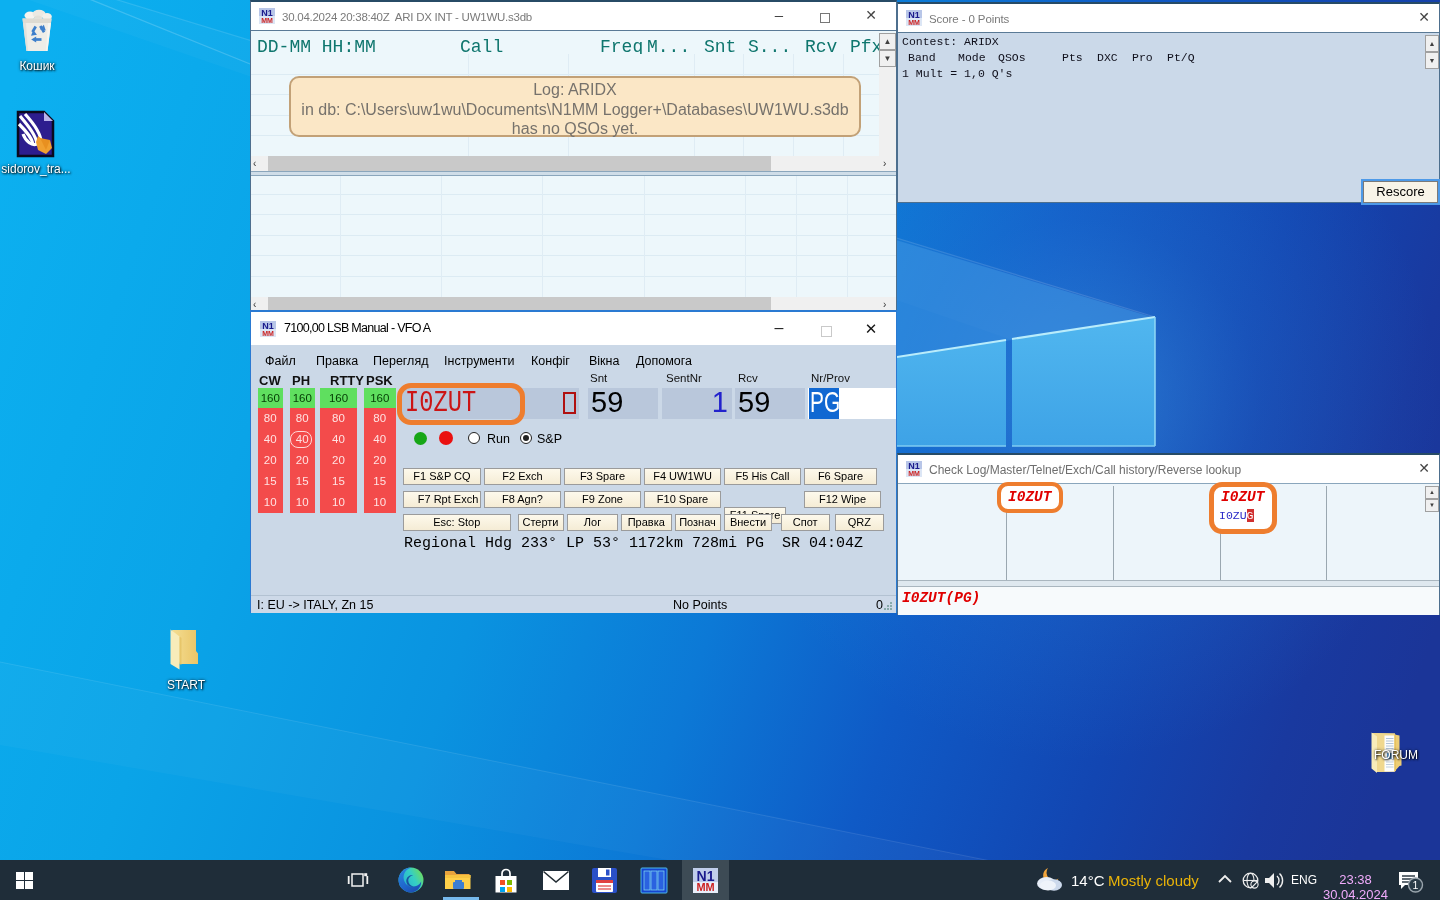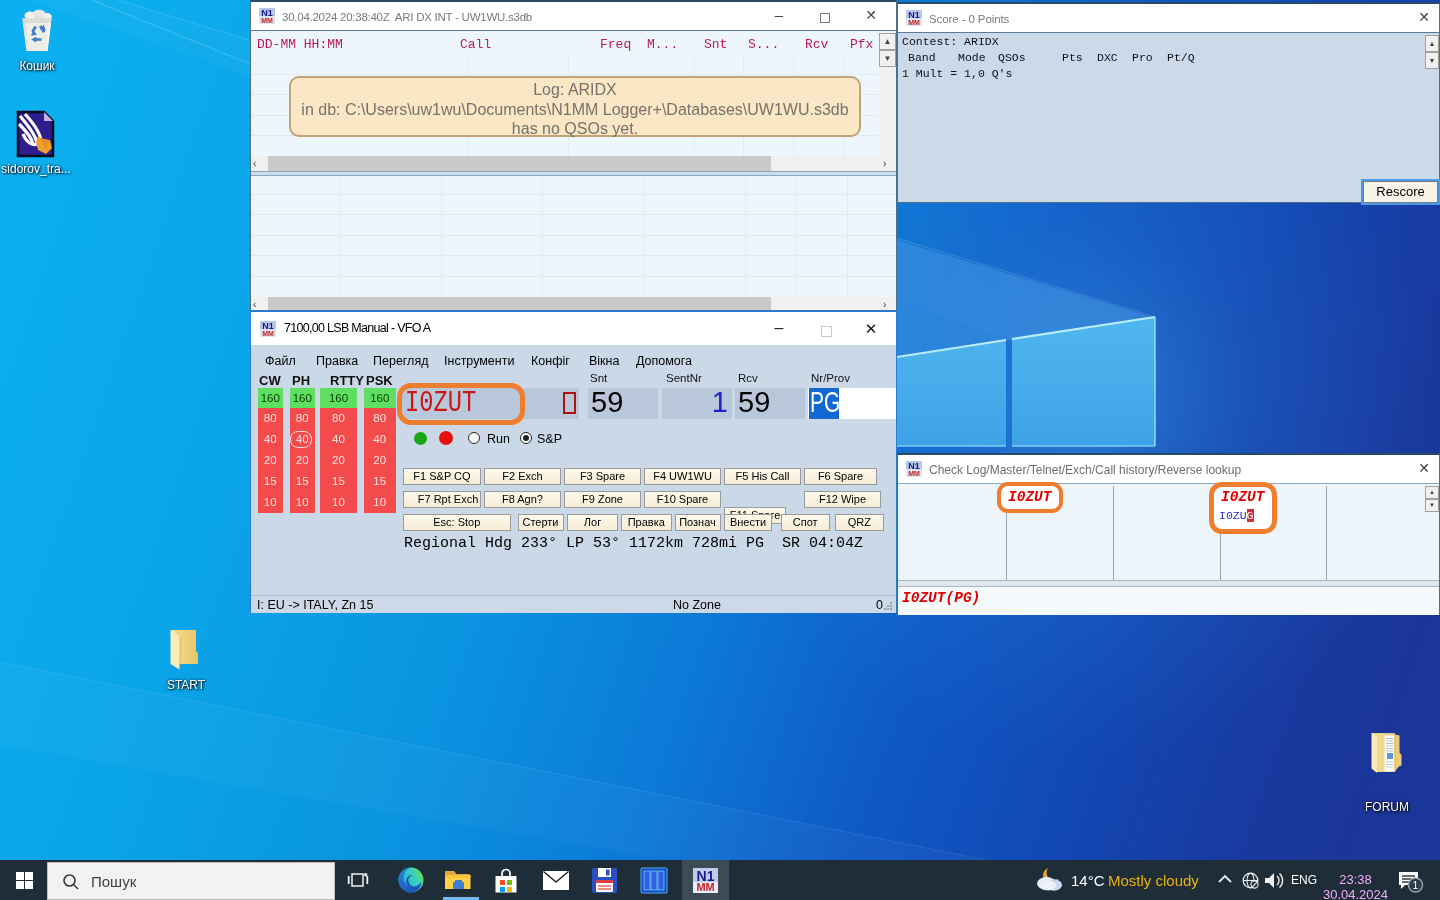--- a/index.html
+++ b/index.html
@@ -130,39 +130,39 @@
     </g>
     <rect x="16" y="21" width="6" height="6" fill="#5b9bd5"></rect>
     <g stroke="#b8c8da" stroke-width="0.9">
       <line x1="15" y1="30" x2="22.5" y2="30"></line>
           <line x1="15" y1="32.5" x2="22.5" y2="32.5"></line>
       <line x1="15" y1="35" x2="22.5" y2="35"></line>
     </g>
     <polygon points="23.5,2.5 28.5,3.5 28.5,20.5 30.5,23 30.5,33.5 28.5,34 23.5,39.5" fill="#edcd74"></polygon>
     <polygon points="23.5,2.5 25,2.8 25,39 23.5,39.5" fill="#e6c160"></polygon>
   </svg>
-  <div class="dlabel" style="left:1356px;top:800px;width:62px;">FORUM</div>
+  <div class="dlabel" style="left:1356px;top:748px;width:62px;text-align:right;">FORUM</div>
 </div>
 
 <div id="logwin" class="abs" style="left:250px;top:0;width:647px;height:311px;background:#edf7fb;border:1px solid #4d6f8e;border-top:2px solid #274b66;">
 
   <div class="abs" style="left:0;top:0;width:645px;height:29px;background:#fff;border-bottom:1px solid #5a7a96;">
     <svg class="icon16" style="left:8px;top:6px;" viewBox="0 0 16 16">
           <rect width="16" height="16" fill="#dce6f5"></rect>
           <rect width="16" height="8" fill="#b8c6e8"></rect>
           <text x="8" y="8" font-size="9" font-weight="bold" fill="#1a1a8c" text-anchor="middle" font-family="Liberation Sans">N1</text>
           <text x="8" y="15" font-size="7" font-weight="bold" fill="#cc2222" text-anchor="middle" font-family="Liberation Sans">MM</text>
         </svg>
     <div class="ttext" style="left:31px;top:9px;font-size:11.5px;letter-spacing:-0.25px;">30.04.2024 20:38:40Z&nbsp; ARI DX INT - UW1WU.s3db</div>
     <div class="wbtn" style="left:518px;top:4px;width:20px;font-size:15px;color:#444;">–</div>
     <div class="wbtn" style="left:564px;top:7px;width:20px;"><span style="display:inline-block;width:10px;height:10px;border:1px solid #777;"></span></div>
     <div class="wbtn" style="left:610px;top:5px;width:20px;font-size:14px;color:#444;">✕</div>
   </div>
 
-  <div class="abs mono" style="left:0;top:32px;width:628px;height:22px;font-size:13px;color:#be185d;">
+  <div class="abs mono" style="left:0;top:32px;width:628px;height:22px;font-size:18px;color:#0f766e;">
     <span class="abs" style="left:6px;top:3px;">DD-MM HH:MM</span>
     <span class="abs" style="left:209px;top:3px;">Call</span>
     <span class="abs" style="left:349px;top:3px;">Freq</span>
     <span class="abs" style="left:396px;top:3px;">M...</span>
     <span class="abs" style="left:453px;top:3px;">Snt</span>
     <span class="abs" style="left:497px;top:3px;">S...</span>
     <span class="abs" style="left:554px;top:3px;">Rcv</span>
     <span class="abs" style="left:599px;top:3px;">Pfx</span>
   </div>
 
@@ -351,21 +351,21 @@
   <div class="fk" style="left:370px;top:201.5px;width:50.5px;">Правка</div>
   <div class="fk" style="left:423.5px;top:201.5px;width:46px;">Познач</div>
   <div class="fk" style="left:473px;top:201.5px;width:48px;">Внести</div>
   <div class="fk" style="left:529.5px;top:201.5px;width:49.5px;">Спот</div>
   <div class="fk" style="left:584px;top:201.5px;width:48.5px;">QRZ</div>
 
   <div class="abs mono" style="left:153px;top:223px;font-size:15px;color:#000;white-space:pre;">Regional Hdg 233° LP 53° 1172km 728mi PG  SR 04:04Z</div>
 
   <div class="abs" style="left:0;top:283px;width:645px;height:18px;background:#cdd9e8;border-top:1px solid #b3c2d2;font-size:12.5px;color:#000;">
     <span class="abs" style="left:6px;top:2px;">I: EU -&gt; ITALY, Zn 15</span>
-    <span class="abs" style="left:422px;top:2px;">No Zone</span>
+    <span class="abs" style="left:422px;top:2px;">No Points</span>
     <span class="abs" style="left:625px;top:2px;">0</span>
     <span class="abs" style="left:632px;top:5px;width:10px;height:10px;background:
       radial-gradient(circle at 2px 8px,#8aa 1px,transparent 1.5px),
       radial-gradient(circle at 5px 8px,#8aa 1px,transparent 1.5px),
       radial-gradient(circle at 8px 8px,#8aa 1px,transparent 1.5px),
       radial-gradient(circle at 5px 5px,#8aa 1px,transparent 1.5px),
       radial-gradient(circle at 8px 5px,#8aa 1px,transparent 1.5px),
       radial-gradient(circle at 8px 2px,#8aa 1px,transparent 1.5px);"></span>
   </div>
 </div>
@@ -406,27 +406,20 @@
 
 <div id="taskbar" class="abs" style="left:0;top:860px;width:1440px;height:40px;background:#1f2d39;">
 
   <svg class="abs" style="left:16px;top:12px;" width="17" height="17" viewBox="0 0 17 17">
         <rect x="0" y="0" width="8" height="8" fill="#fff"></rect>
         <rect x="9" y="0" width="8" height="8" fill="#fff"></rect>
         <rect x="0" y="9" width="8" height="8" fill="#fff"></rect>
         <rect x="9" y="9" width="8" height="8" fill="#fff"></rect>
       </svg>
 
-  <div class="abs" style="left:47px;top:2px;width:288px;height:38px;background:#f3f2f1;border:1px solid #bfbdbb;">
-    <svg class="abs" style="left:14px;top:10px;" width="18" height="18" viewBox="0 0 18 18">
-          <circle cx="7.5" cy="7.5" r="5.5" fill="none" stroke="#3b3a39" stroke-width="1.6"></circle>
-          <line x1="11.5" y1="11.5" x2="16" y2="16" stroke="#3b3a39" stroke-width="1.6"></line>
-        </svg>
-    <span class="abs" style="left:43px;top:10px;font-size:15px;color:#414141;">Пошук</span>
-  </div>
 
   <svg class="abs" style="left:347px;top:11px;" width="22" height="18" viewBox="0 0 22 18">
     <rect x="5" y="3" width="11" height="12" fill="none" stroke="#f2f2f2" stroke-width="1.5"></rect>
     <rect x="0.8" y="5" width="1.8" height="8" fill="#f2f2f2"></rect>
     <rect x="19.4" y="5" width="1.8" height="8" fill="#f2f2f2"></rect>
     <rect x="17.2" y="2.2" width="3" height="3" fill="#f2f2f2"></rect>
   </svg>
 
   <svg class="abs" style="left:398px;top:7px;" width="26" height="26" viewBox="0 0 26 26">
     <defs>

